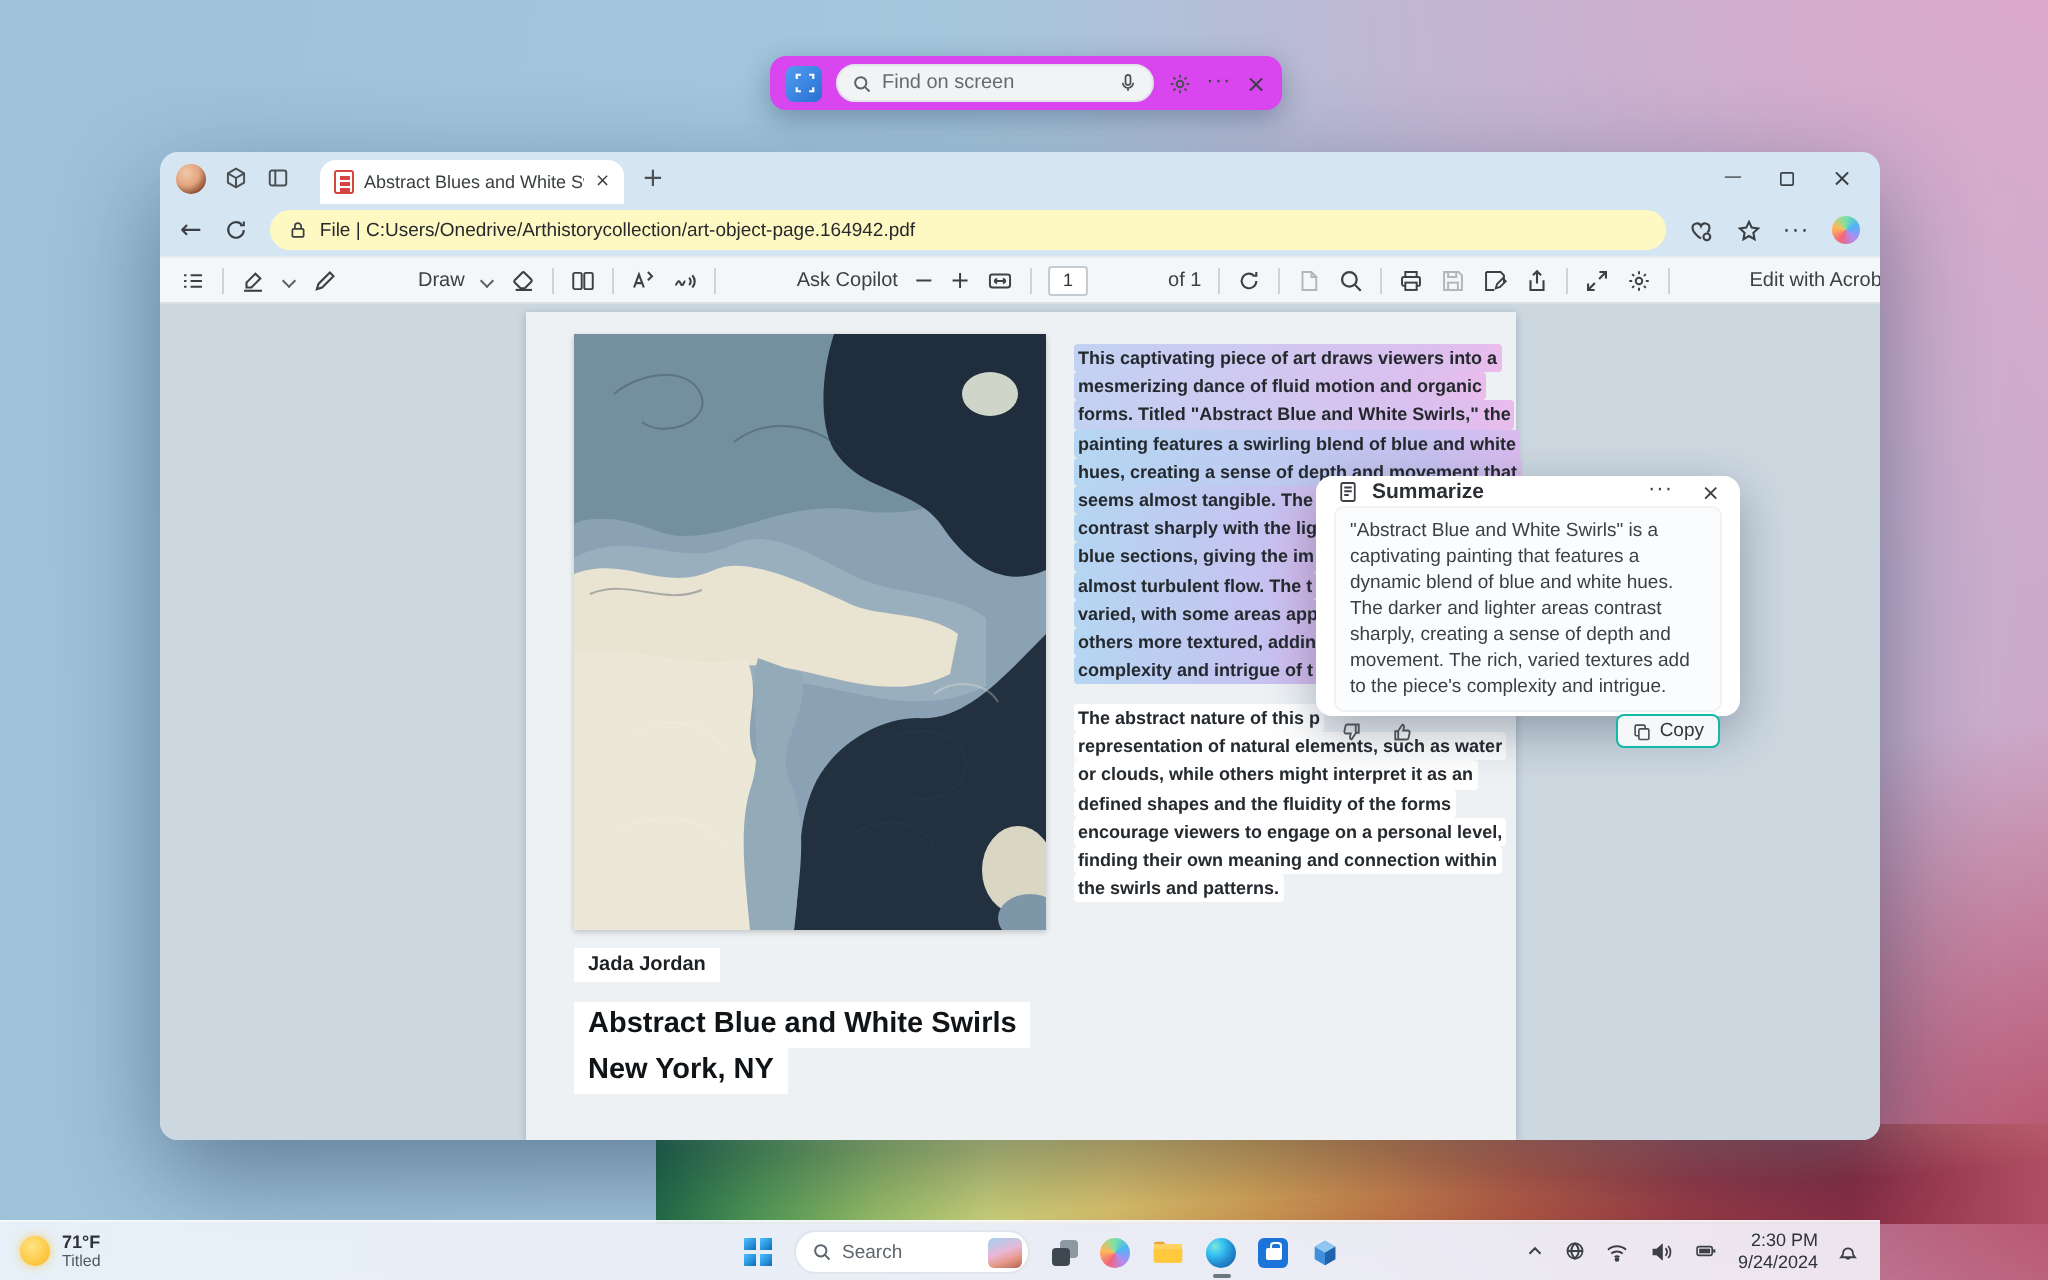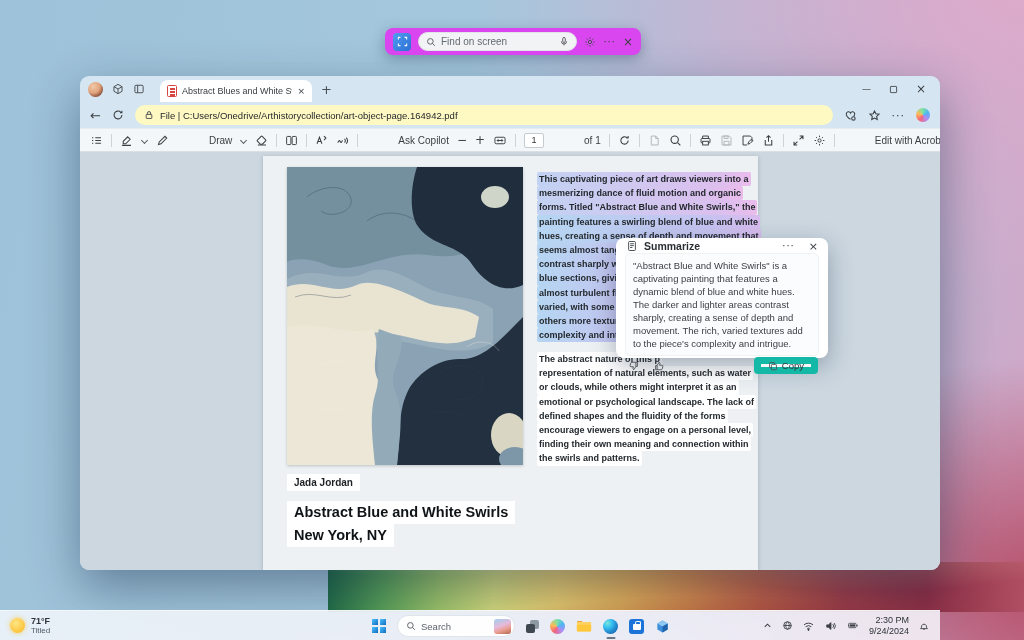--- a/index.html
+++ b/index.html
@@ -85,29 +85,29 @@
   .p1 span:nth-child(-n+3) { background:linear-gradient(90deg,#c2d2f2 0%,#dcbfee 85%,#eabcec 100%); }
   .p2 { top:196px; }
   .p2 span { background:#fff; font-weight:600; }
 
   .artist { position:absolute; left:24px; top:318px; background:#fff; font-size:10px; font-weight:700;
     color:#1e2124; padding:3px 7px; }
   .bigtitle { position:absolute; left:24px; top:345px; font-size:14.5px; font-weight:700; color:#111417; line-height:20px; }
   .bigtitle span { display:block; width:fit-content; background:#fff; padding:1px 7px 2px 7px; }
 
   
-  .popup { position:absolute; left:536px; top:86px; width:212px; height:120px; z-index:20;
+  .popup { position:absolute; left:578px; top:86px; width:212px; height:120px; z-index:20;
     background:#fff; border-radius:8px; box-shadow:0 8px 24px rgba(30,45,70,.35); display:flex; flex-direction:column; }
   .pp-head { height:26px; display:flex; align-items:center; gap:6px; padding:2px 10px 0 10px; }
   .pp-title { font-size:10.5px; font-weight:700; color:#2b2f33; flex:1; }
   .pp-body { margin:1px 9px; background:#fbfcfd; border:1px solid #f0f2f4; border-radius:5px;
     padding:5px 7px; font-size:9.5px; line-height:13px; color:#3c4045; flex:1; }
   .pp-foot { height:25px; display:flex; align-items:center; gap:13px; padding:0 10px 3px 12px; }
   .copybtn { margin-left:auto; height:17px; display:flex; align-items:center; gap:4px;
-    background:#f5f7f8; border:7px solid #14b8a6; border-radius:4px; padding:0 7px;
+    background:#f5f7f8; border:1px solid #14b8a6; border-radius:4px; padding:0 7px;
     font-size:9.5px; color:#33373b; }
 
   
   .taskbar { position:absolute; left:0; bottom:0; width:940px; height:30px; z-index:60;
     background:linear-gradient(90deg, rgba(237,244,250,.92), rgba(242,238,246,.92));
     border-top:1px solid rgba(255,255,255,.5); display:flex; align-items:center; }
   .weather { display:flex; align-items:center; gap:6px; padding-left:10px; }
   .sun { width:15px; height:15px; border-radius:50%;
     background:radial-gradient(circle at 40% 35%, #ffe584, #fcc43c 70%, #eda626); box-shadow:0 0 5px rgba(250,200,70,.8); }
   .wcol { display:flex; flex-direction:column; line-height:10px; }
@@ -406,21 +406,20 @@
         <span>almost turbulent flow. The t</span>
         <span>varied, with some areas app</span>
         <span>others more textured, addin</span>
         <span>complexity and intrigue of t</span>
       </div>
 
       <div class="pcol p2">
         <span>The abstract nature of this p</span>
         <span>representation of natural elements, such as water</span>
         <span>or clouds, while others might interpret it as an</span>
-        <span>emotional or psychological landscape. The lack of</span>
         <span>defined shapes and the fluidity of the forms</span>
         <span>encourage viewers to engage on a personal level,</span>
         <span>finding their own meaning and connection within</span>
         <span>the swirls and patterns.</span>
       </div>
 
       <div class="artist">Jada Jordan</div>
       <div class="bigtitle">
         <span>Abstract Blue and White Swirls</span>
         <span>New York, NY</span>

